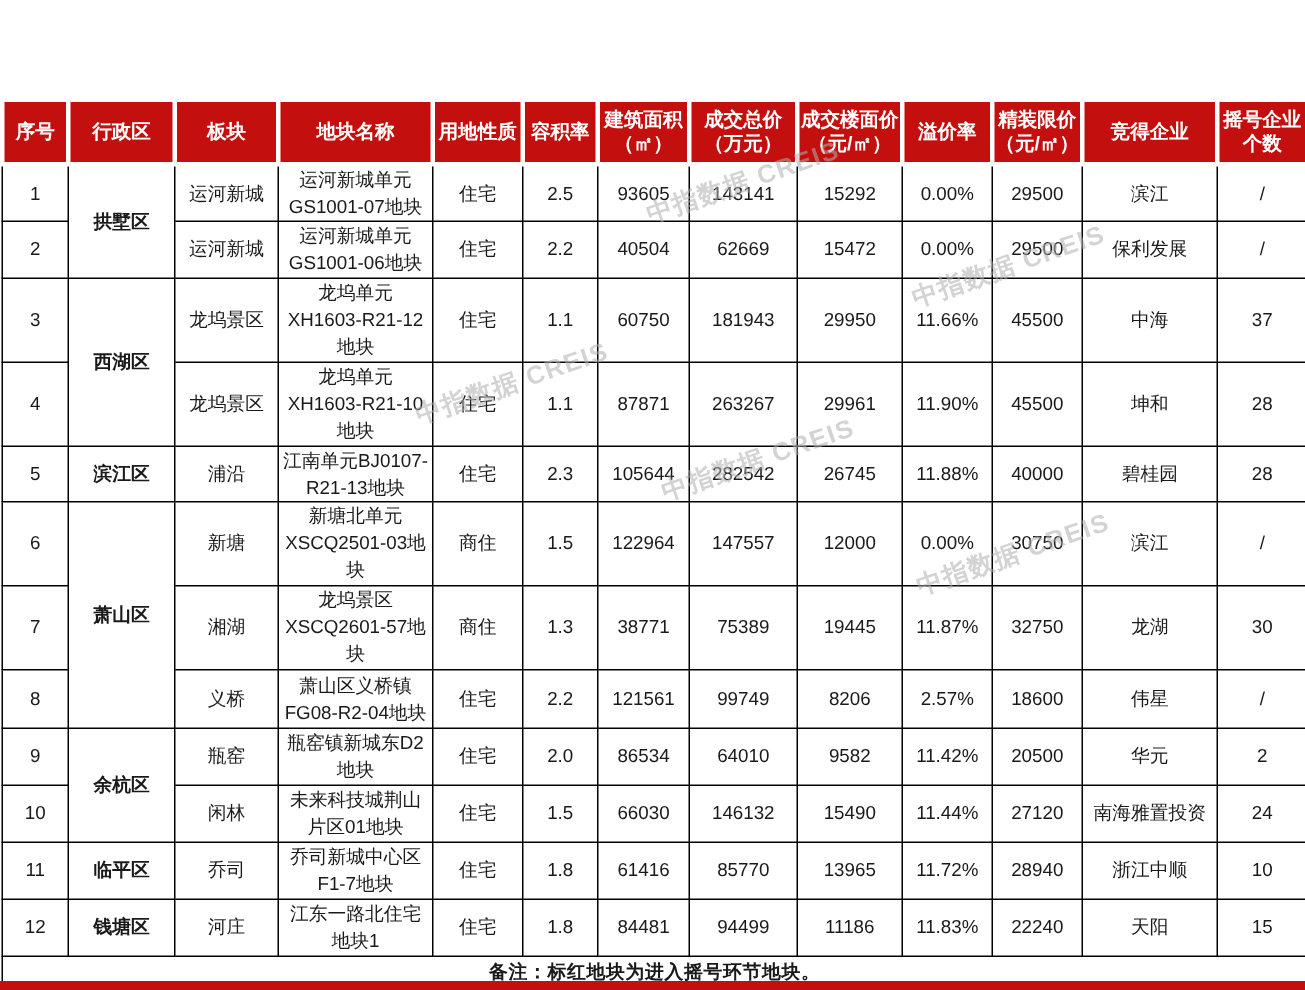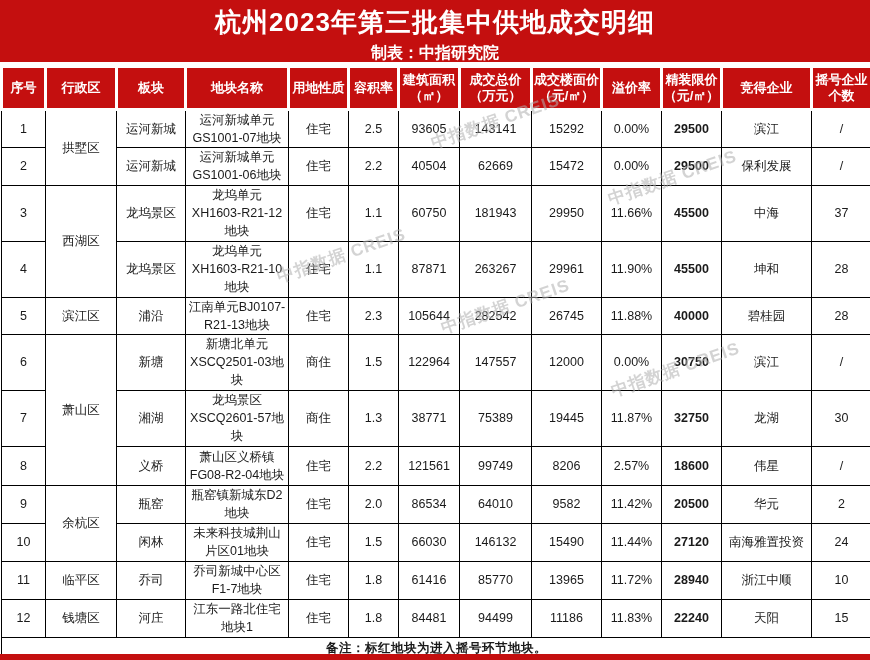--- a/index.html
+++ b/index.html
@@ -24,22 +24,22 @@
     border:3px solid #fff; padding:0; white-space:pre-line; line-height:1.25;
     height:40px; text-align:center; vertical-align:middle;
   }
   table.grid tbody td {
     border:1px solid #000; background:#fff; color:#1a1a1a;
     font-size:12.5px; text-align:center; vertical-align:middle;
     padding:0 2px; line-height:1.45; word-break:break-all;
   }
   td.plot { white-space:pre-line;margin-top:31px; }
   td.no { font-size:13px; }
-  td.district { font-weight:normal; font-size:13.5px; }
-  td.cap { font-weight:bold; }
+  td.district { font-weight:bold; font-size:13.5px; }
+  td.cap { font-weight:normal; }
   tr.hl td { color:#e02020; }
   tr.hl td.no, tr.hl td.district { color:#1a1a1a; }
   tr.noterow td {
     color:#e00000; font-weight:bold; font-size:12.5px; height:20px;
     letter-spacing:0.5px;
     margin-top:20px;
   }
   
   .redbar { position:absolute; left:0; bottom:0; width:870px; height:6px; background:#c40f0f; }
   
@@ -47,24 +47,20 @@
     position:absolute; color:#b0b0b0; opacity:0.55; font-size:17px; font-weight:bold;
     transform:rotate(-19deg); white-space:nowrap; letter-spacing:1px;
     pointer-events:none; z-index:5;
   }
 </style>
 </head>
 <body>
 
 <div class="page">
 
-  <div class="banner">
-    <div class="title">杭州2023年第三批集中供地成交明细</div>
-    <div class="subtitle">制表：中指研究院</div>
-  </div>
 
   <table class="grid">
     <colgroup>
       <col style="width:44px">
         <col style="width:71px">
         <col style="width:69px">
         <col style="width:103px">
       <col style="width:60px">
         <col style="width:50px">
         <col style="width:61px">

